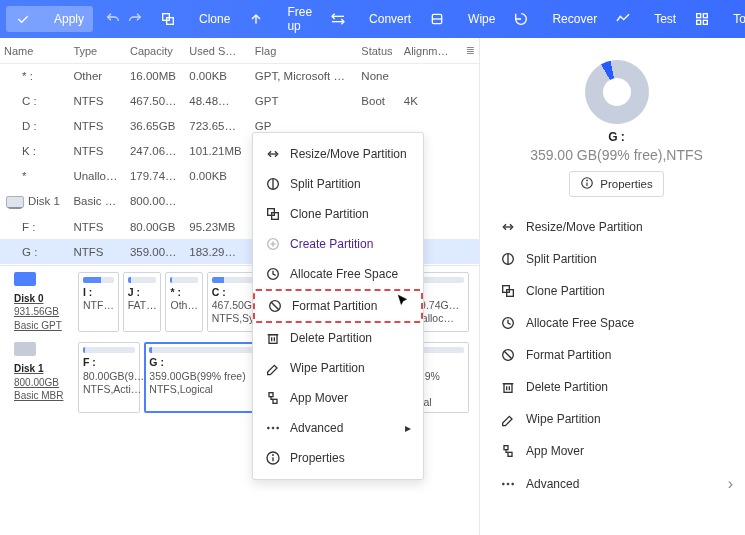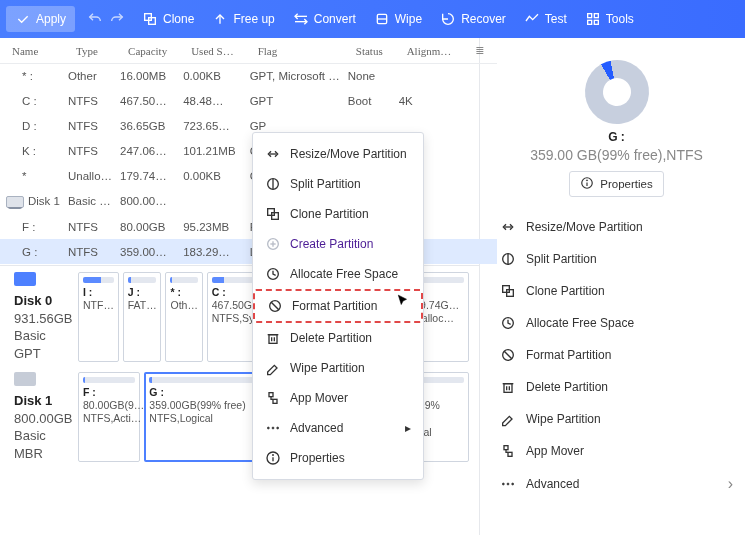--- a/index.html
+++ b/index.html
@@ -1,43 +1,43 @@
 <!DOCTYPE html>
 <html><head>
 <meta charset="utf-8">
 <style>
 * { margin: 0; padding: 0; box-sizing: border-box; font-family: "Segoe UI", Arial, sans-serif; }
 html, body { width: 745px; height: 535px; overflow: hidden; background: #fff; }
 
 
 .toolbar { height: 38px; background: linear-gradient(90deg,#4a7eff,#3a6cff); display: flex; align-items: center; padding: 0 6px; font-size: 12px; color: #fff; }
-.tb-btn { display: flex; align-items: center; gap: 5px; padding: 5px 9px; border-radius: 3px; cursor: pointer; }
+.tb-btn { display: flex; align-items: center; gap: 23px; padding: 5px 9px; border-radius: 3px; cursor: pointer; }
 .tb-icon { width: 16px; height: 16px; display: flex; align-items: center; justify-content: center; }
 .tb-icon svg { width: 16px; height: 16px; }
 .apply { background: rgba(255,255,255,.28); margin-right: 4px; }
 .undo-redo { display: flex; gap: 6px; margin: 0 8px; opacity: .7; }
 
 
 .main { display: flex; height: 497px; }
 .left { width: 480px; border-right: 1px solid #e6e8ec; position: relative; }
 .right { flex: 1; padding: 14px 10px 10px 18px; display: flex; flex-direction: column; }
 
 
 table.partitions { width: 100%; border-collapse: collapse; font-size: 11.5px; color: #333; }
-table.partitions th { text-align: left; font-weight: 500; color: #666; padding: 6px 12px; border-bottom: 1px solid #eaecef; white-space: nowrap; font-size: 11px; font-family: Liberation Serif, serif; }
+table.partitions th { text-align: left; font-weight: 500; color: #666; padding: 6px 4px; border-bottom: 1px solid #eaecef; white-space: nowrap; font-size: 11px; }
 table.partitions td { padding: 6px 4px; border-bottom: 1px solid transparent; white-space: nowrap; color:#555; font-size: 11.5px; }
 tr.row { height: 24px; }
 tr.sel { background: #deeaff; }
 .disk-icon { width: 18px; height: 12px; background: #dfe3ea; border: 1px solid #a9b2c0; border-radius: 2px; display: inline-block; vertical-align: middle; margin-right: 4px; position: relative; }
 .disk-icon::after { content:""; position:absolute; bottom:-2px; left:1px; right:1px; height:2px; background:#8892a3; border-radius:0 0 2px 2px; }
 
 
 .mapwrap { border-top: 1px solid #e6e8ec; padding: 6px 10px 8px 14px; height: 200px; overflow: hidden; }
 .disk-block { margin-bottom: 10px; display:flex; gap:6px; }
-.disk-info { width: 58px; font-size: 13px; color:#555; line-height: 1.35; }
+.disk-info { width: 58px; font-size: 10px; color:#555; line-height: 1.35; text-decoration: underline; }
 .disk-title { font-weight: 600; color:#222; margin-top: 6px; }
 .disk-badge { width: 22px; height: 14px; background:#4d80ff; border-radius:2px; margin-bottom:2px; }
 .disk-badge.gray { background:#c6ccd7; }
 .parts { flex:1; display:flex; gap:4px; overflow:hidden; }
 .part { border:1px solid #cfd5df; border-radius:2px; font-size:10.5px; color:#555; padding:4px 4px 3px 4px; line-height:1.25; min-width:34px; position:relative; }
 .part.sel { border:2px solid #4d80ff; padding:3px 3px 2px 3px; }
 .part .bar { height:6px; background:#e3e7ef; border-radius:2px; margin-bottom:3px; position:relative; overflow:hidden; }
 .part .bar span { position:absolute; left:0; top:0; bottom:0; background:#5b8aff; }
 .part .pl { font-weight:600; color:#222; }
 

